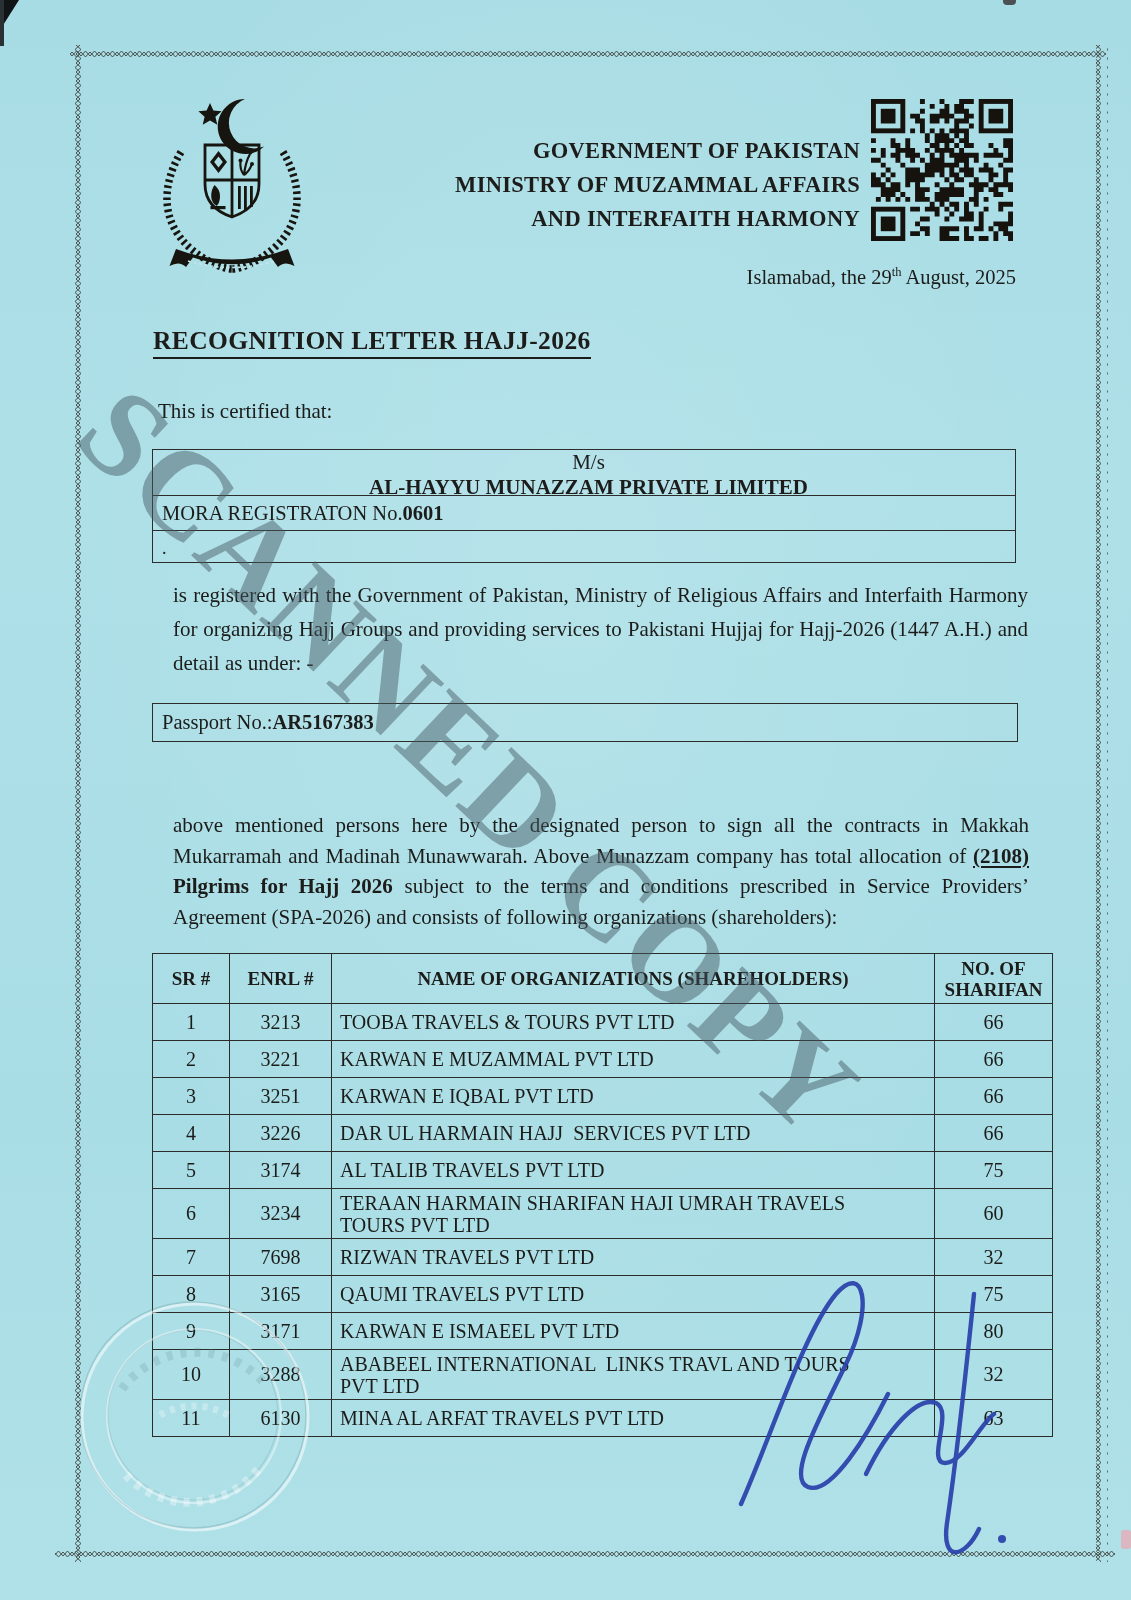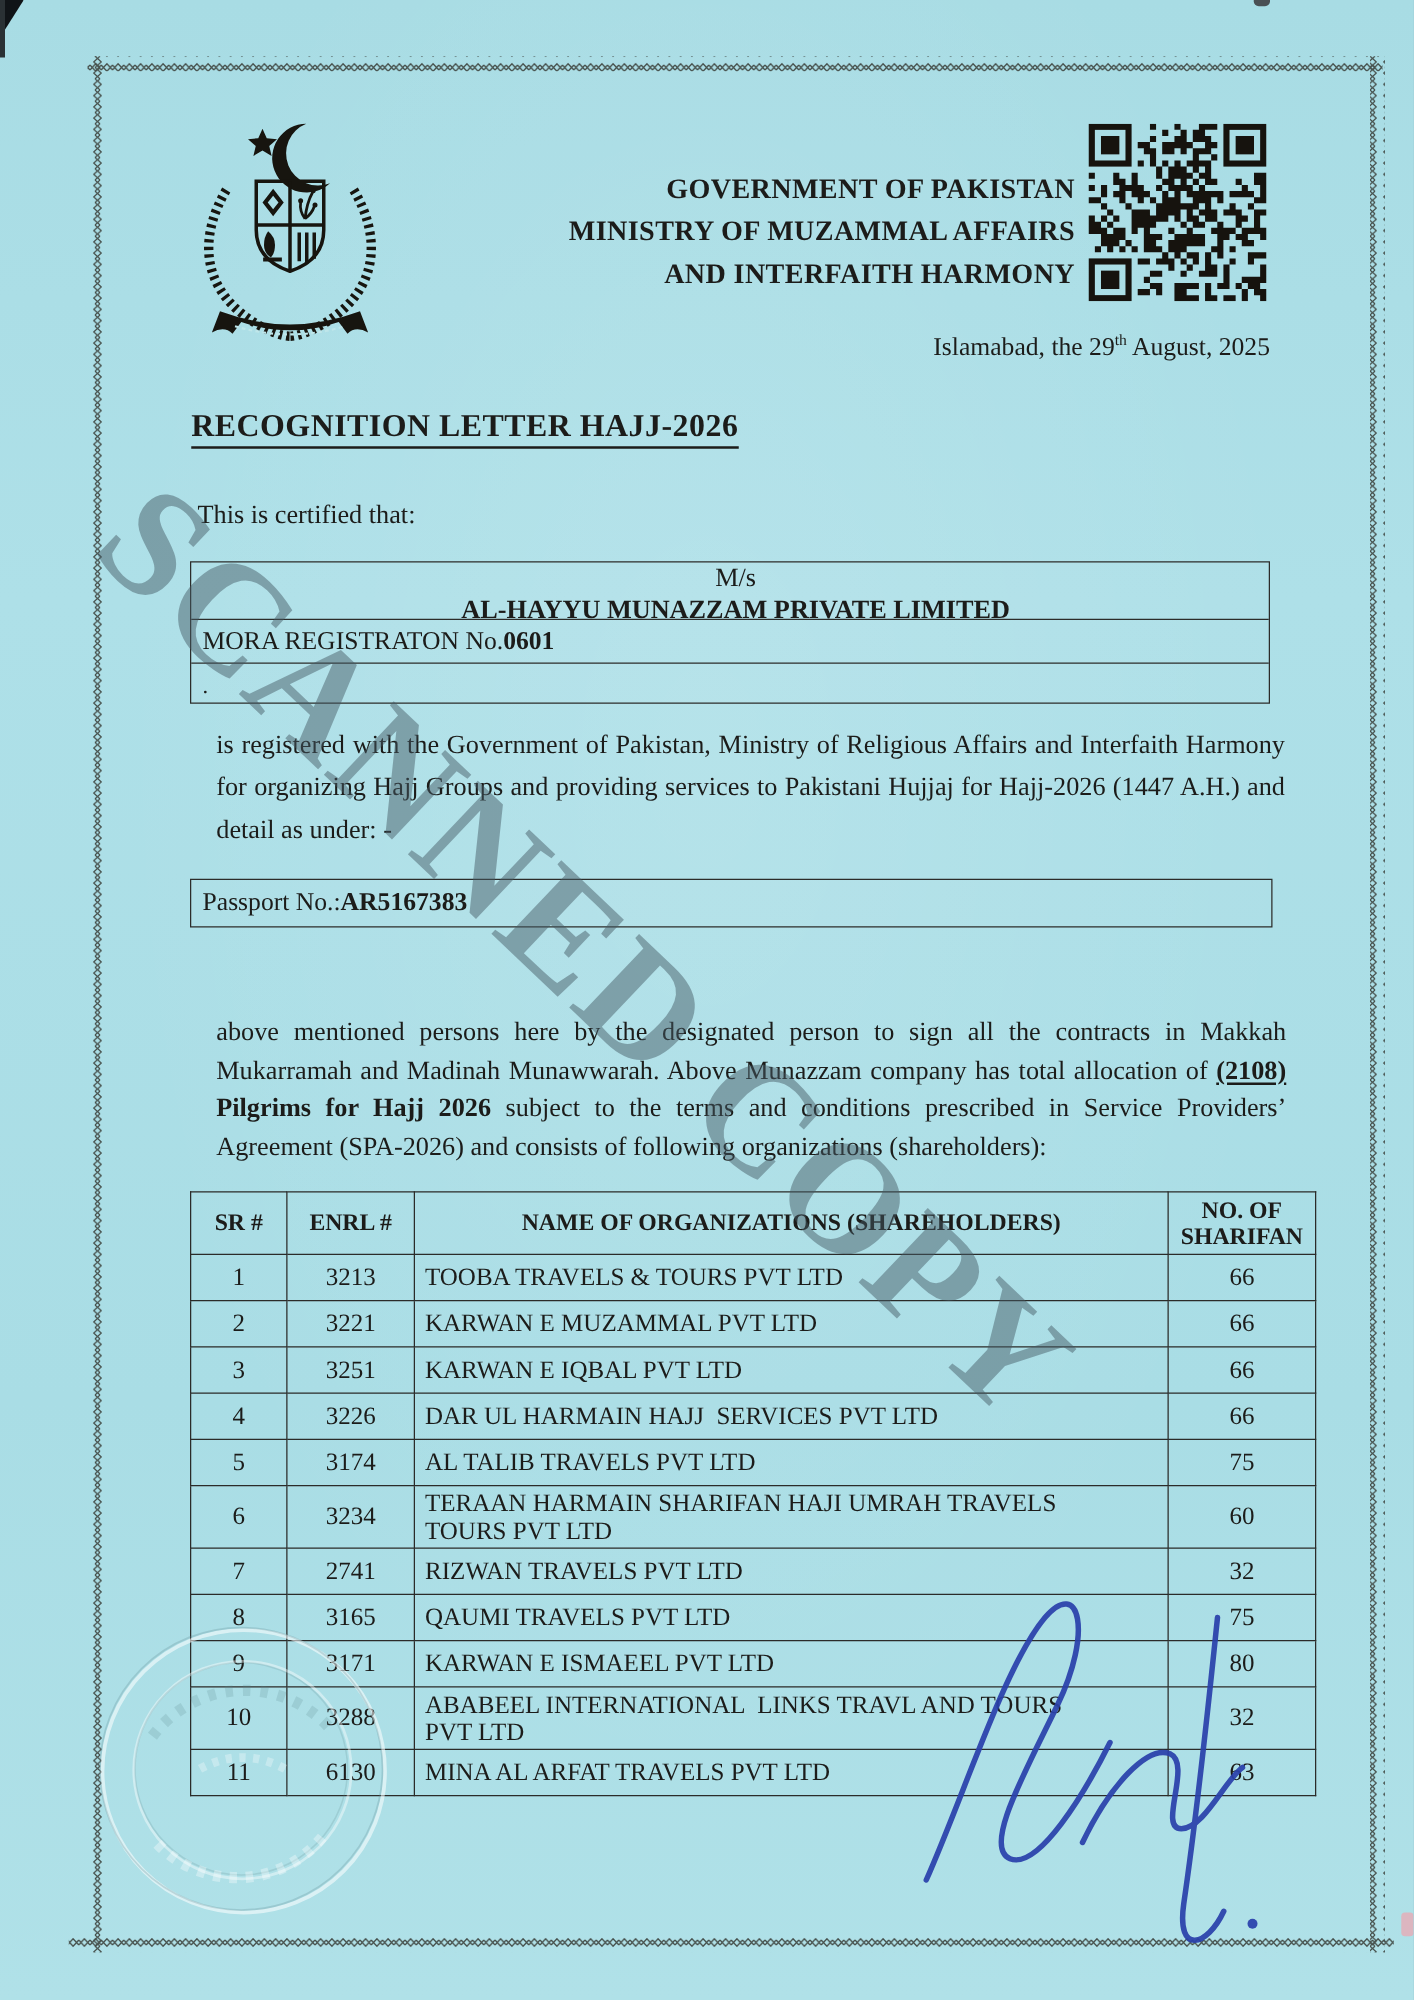--- a/index.html
+++ b/index.html
@@ -224,21 +224,21 @@
         </tr>
       <tr class="tall">
           <td>6</td>
           <td>3234</td>
           <td class="name">TERAAN HARMAIN SHARIFAN HAJI UMRAH TRAVELS
 TOURS PVT LTD</td>
           <td>60</td>
         </tr>
       <tr>
           <td>7</td>
-          <td>2741</td>
+          <td>7698</td>
           <td class="name">RIZWAN TRAVELS PVT LTD</td>
           <td>32</td>
         </tr>
       <tr>
           <td>8</td>
           <td>3165</td>
           <td class="name">QAUMI TRAVELS PVT LTD</td>
           <td>75</td>
         </tr>
       <tr>

